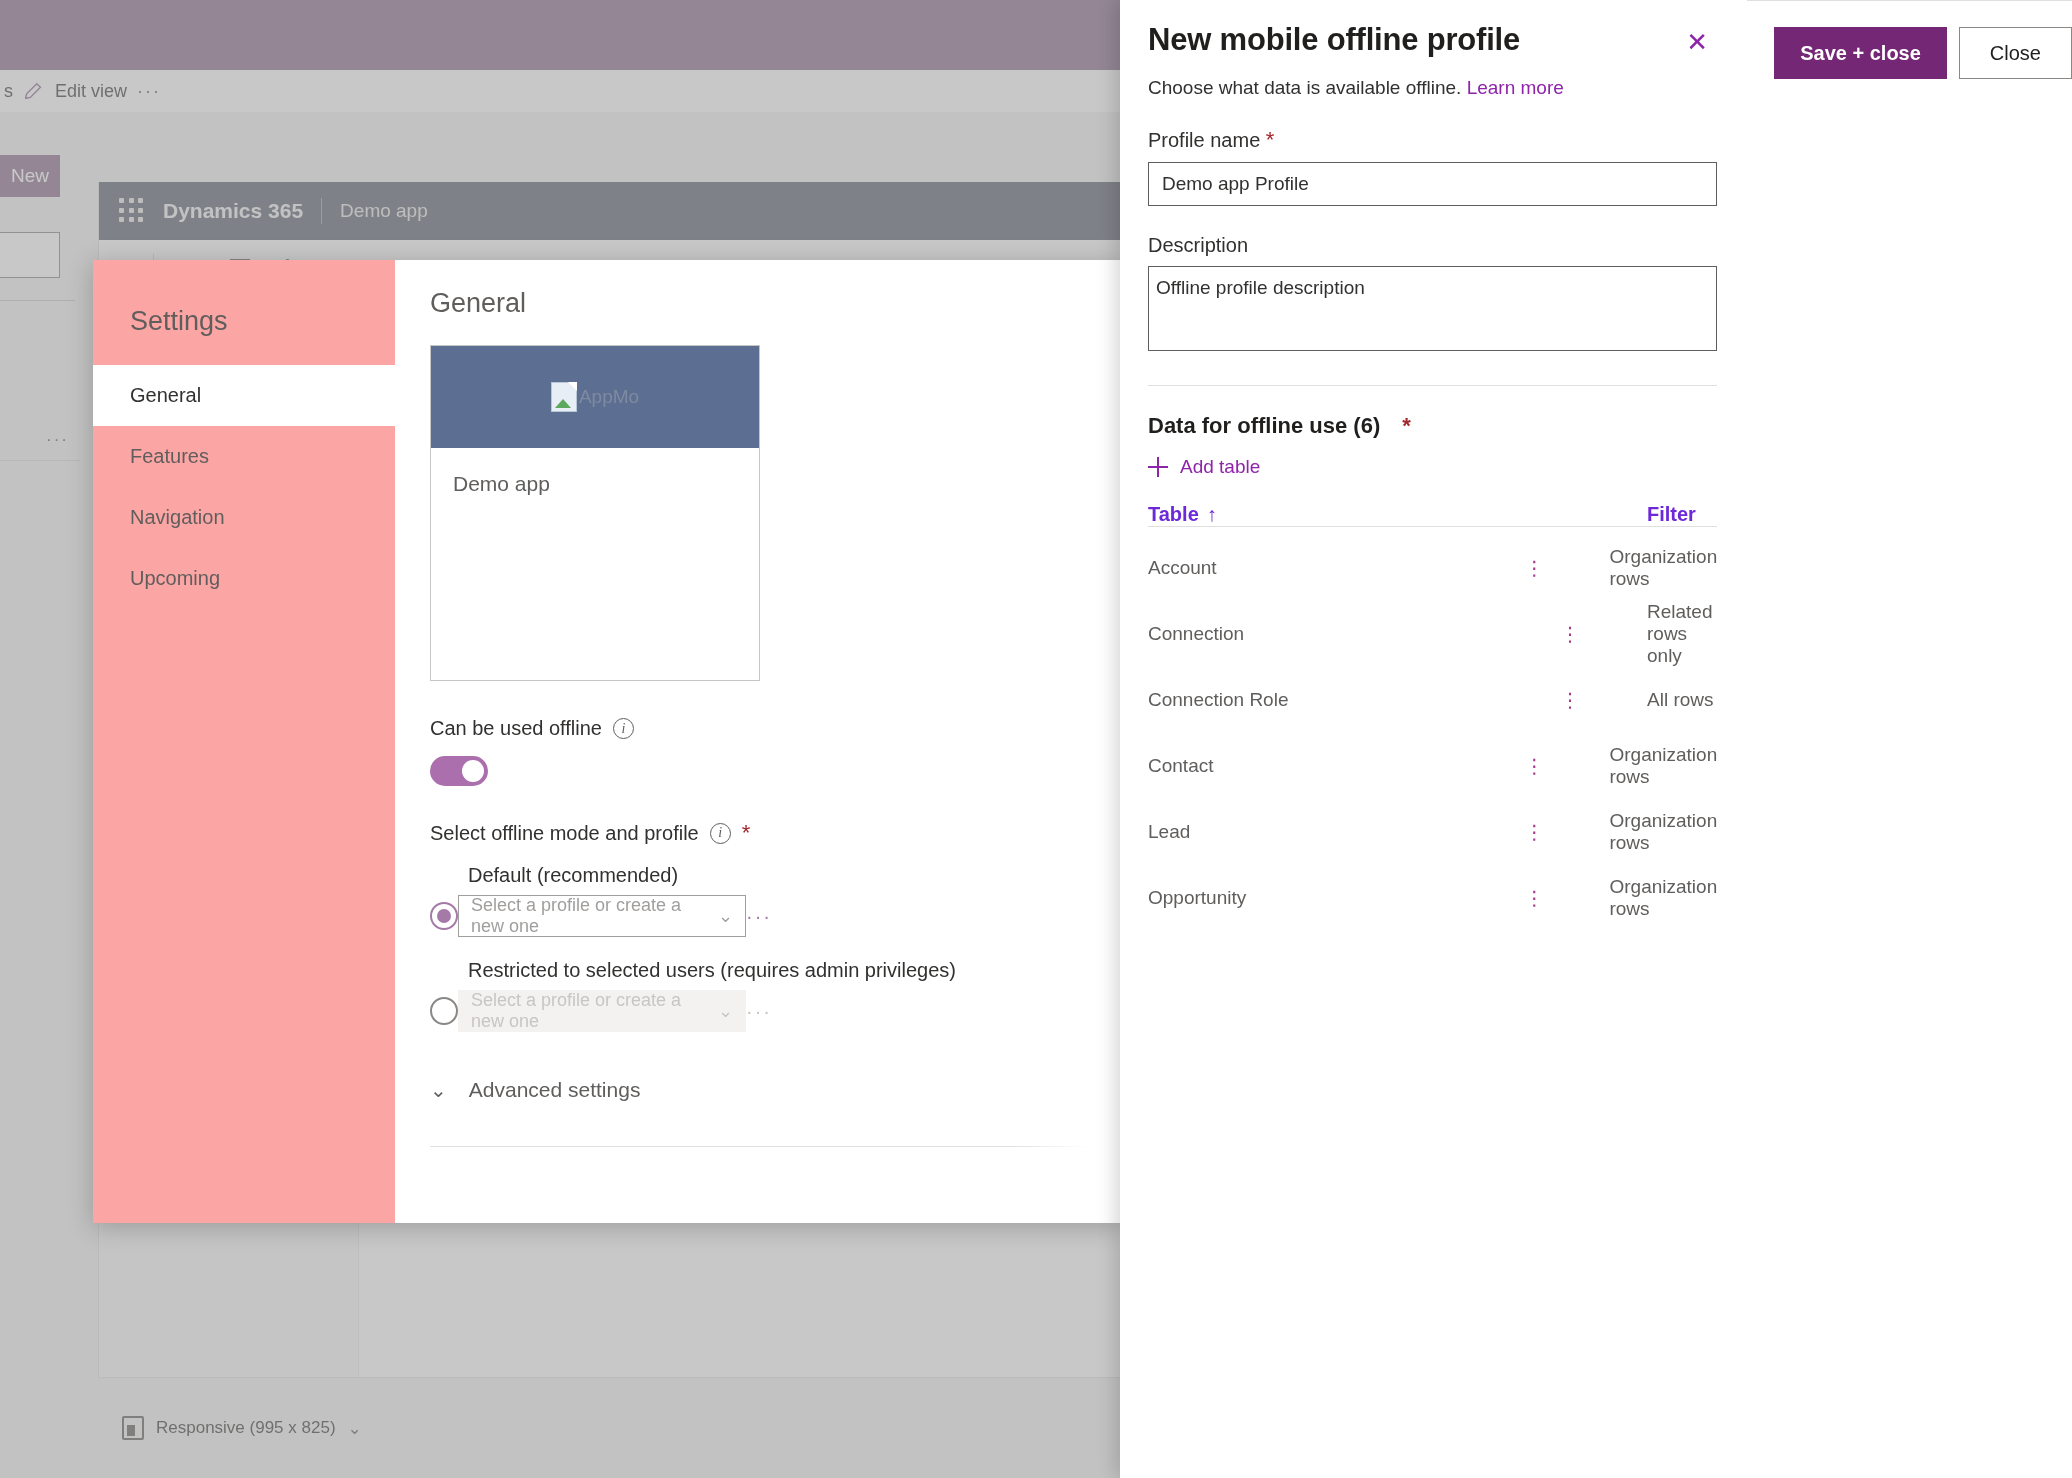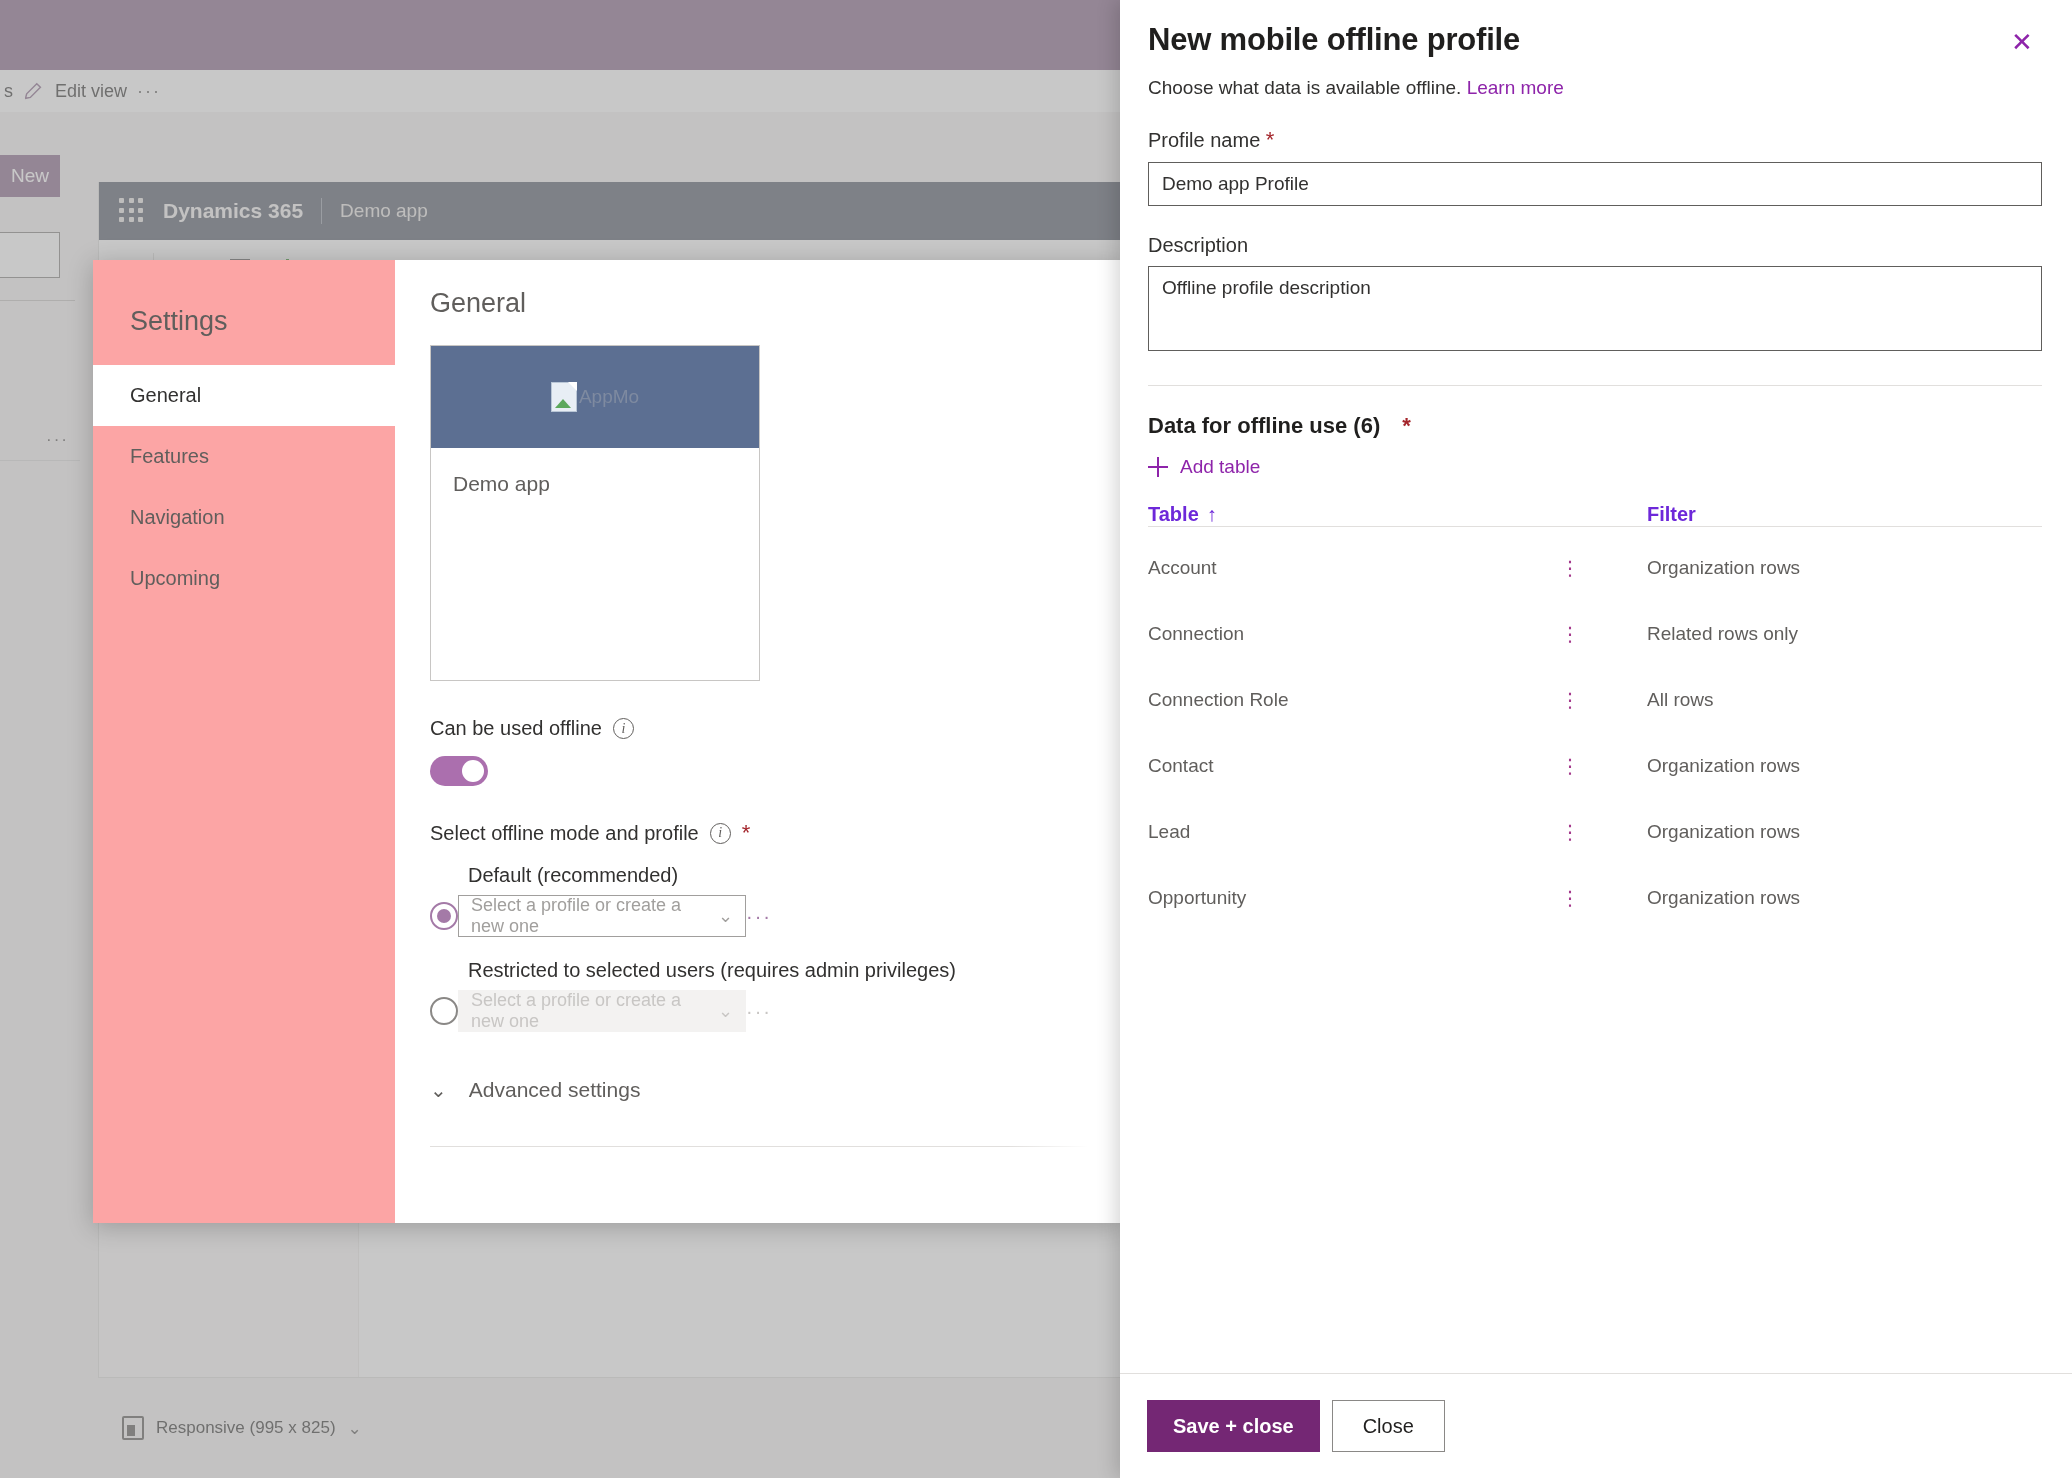--- a/index.html
+++ b/index.html
@@ -228,42 +228,42 @@
   .settings-fade {
     position: absolute; right: 0; top: 0; width: 115px; height: 963px;
     background: linear-gradient(to right, rgba(255,255,255,0), #ffffff 70%);
     pointer-events: none;
   }
 
   
   #panel {
     position: absolute; right: 0; top: 0; width: 952px; height: 1478px;
     background: #ffffff; box-shadow: -5px 0 18px rgba(0,0,0,0.16);
-    display: flex; flex-direction: column;
+    display: flex; flex-direction: row;
   }
   .panel-inner { flex: 1; padding: 22px 30px 0 28px; overflow: hidden; }
   .panel-head { display: flex; align-items: flex-start; justify-content: space-between; }
   .panel-title { font-size: 31px; color: #201f1e; font-weight: bold; letter-spacing: -0.2px; }
   .panel-close {
     width: 40px; height: 40px; display: flex; align-items: center;
     justify-content: center; color: #8e24aa; font-size: 26px; cursor: pointer;
   }
   .panel-sub { margin-top: 15px; font-size: 19px; color: #323130; }
   .panel-link { color: #8e24aa; text-decoration: none; }
 
   .form-label { margin-top: 28px; font-size: 20px; color: #323130; }
   .text-input {
     margin-top: 9px; width: 100%; height: 44px;
     border: 1px solid #605e5c; padding: 0 13px;
     font-size: 19px; color: #323130; font-family: "Liberation Sans", sans-serif;
     background: #fff;
   }
   .text-area {
     margin-top: 9px; width: 100%; height: 85px;
-    border: 1px solid #605e5c; padding: 10px 13px;
+    border: 1px solid #605e5c; padding: 10px 7px;
     font-size: 19px; color: #323130; resize: none;
     font-family: "Liberation Sans", sans-serif; background: #fff;
   }
   .panel-hr { margin-top: 30px; height: 1px; background: #e1dfdd; width: 100%; }
 
   .section-head {
     margin-top: 27px; font-size: 22px; color: #201f1e; font-weight: bold;
     display: flex; align-items: center; gap: 22px;
   }
   .add-table {

